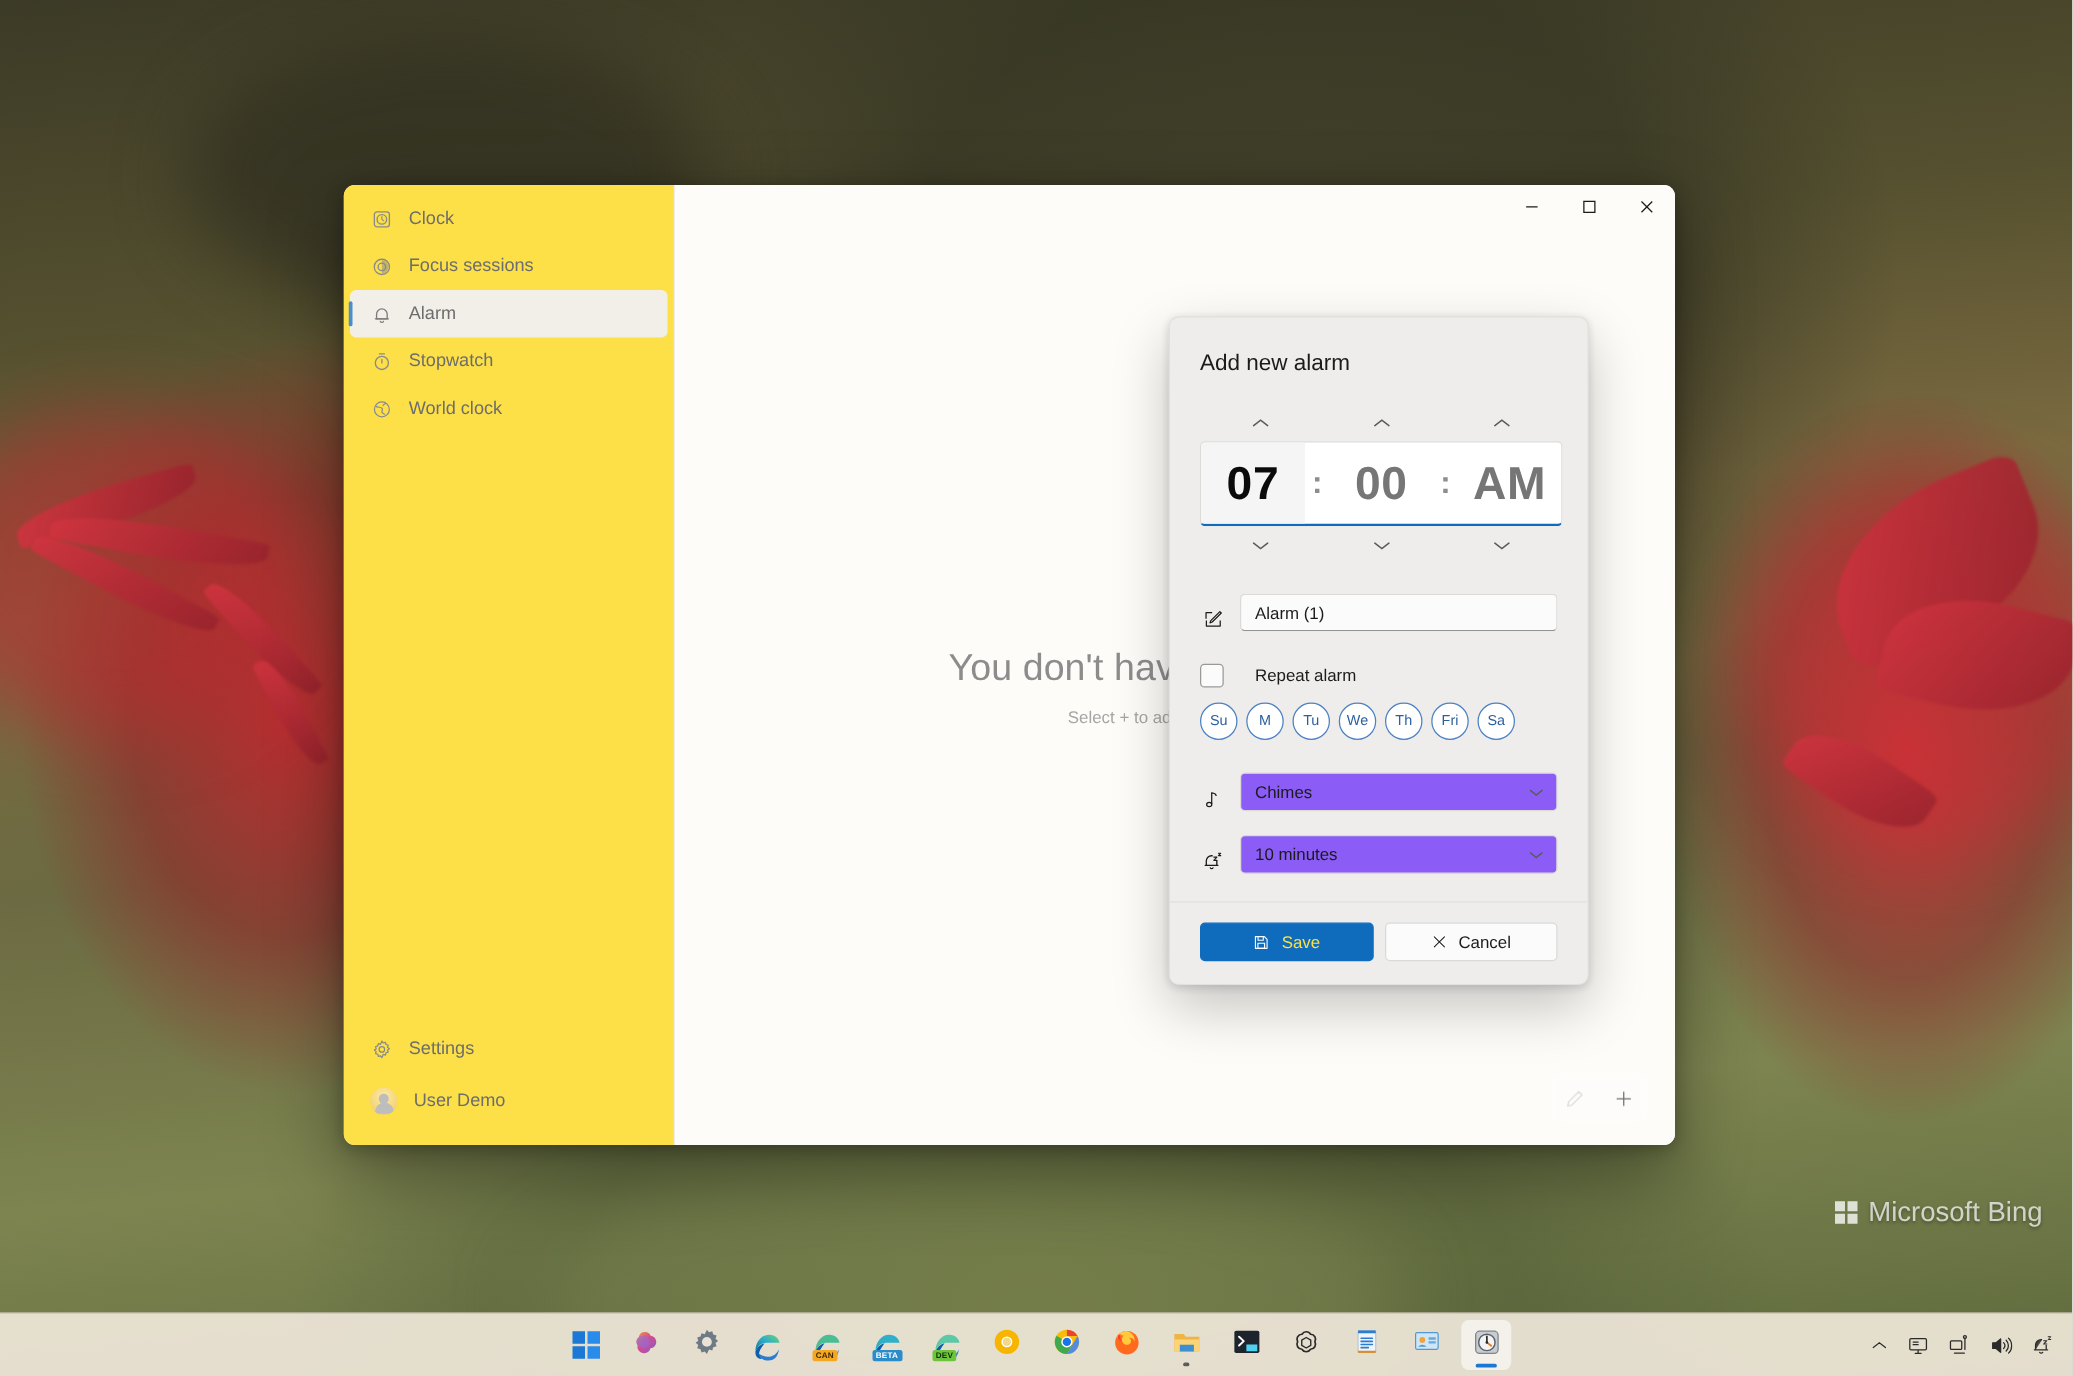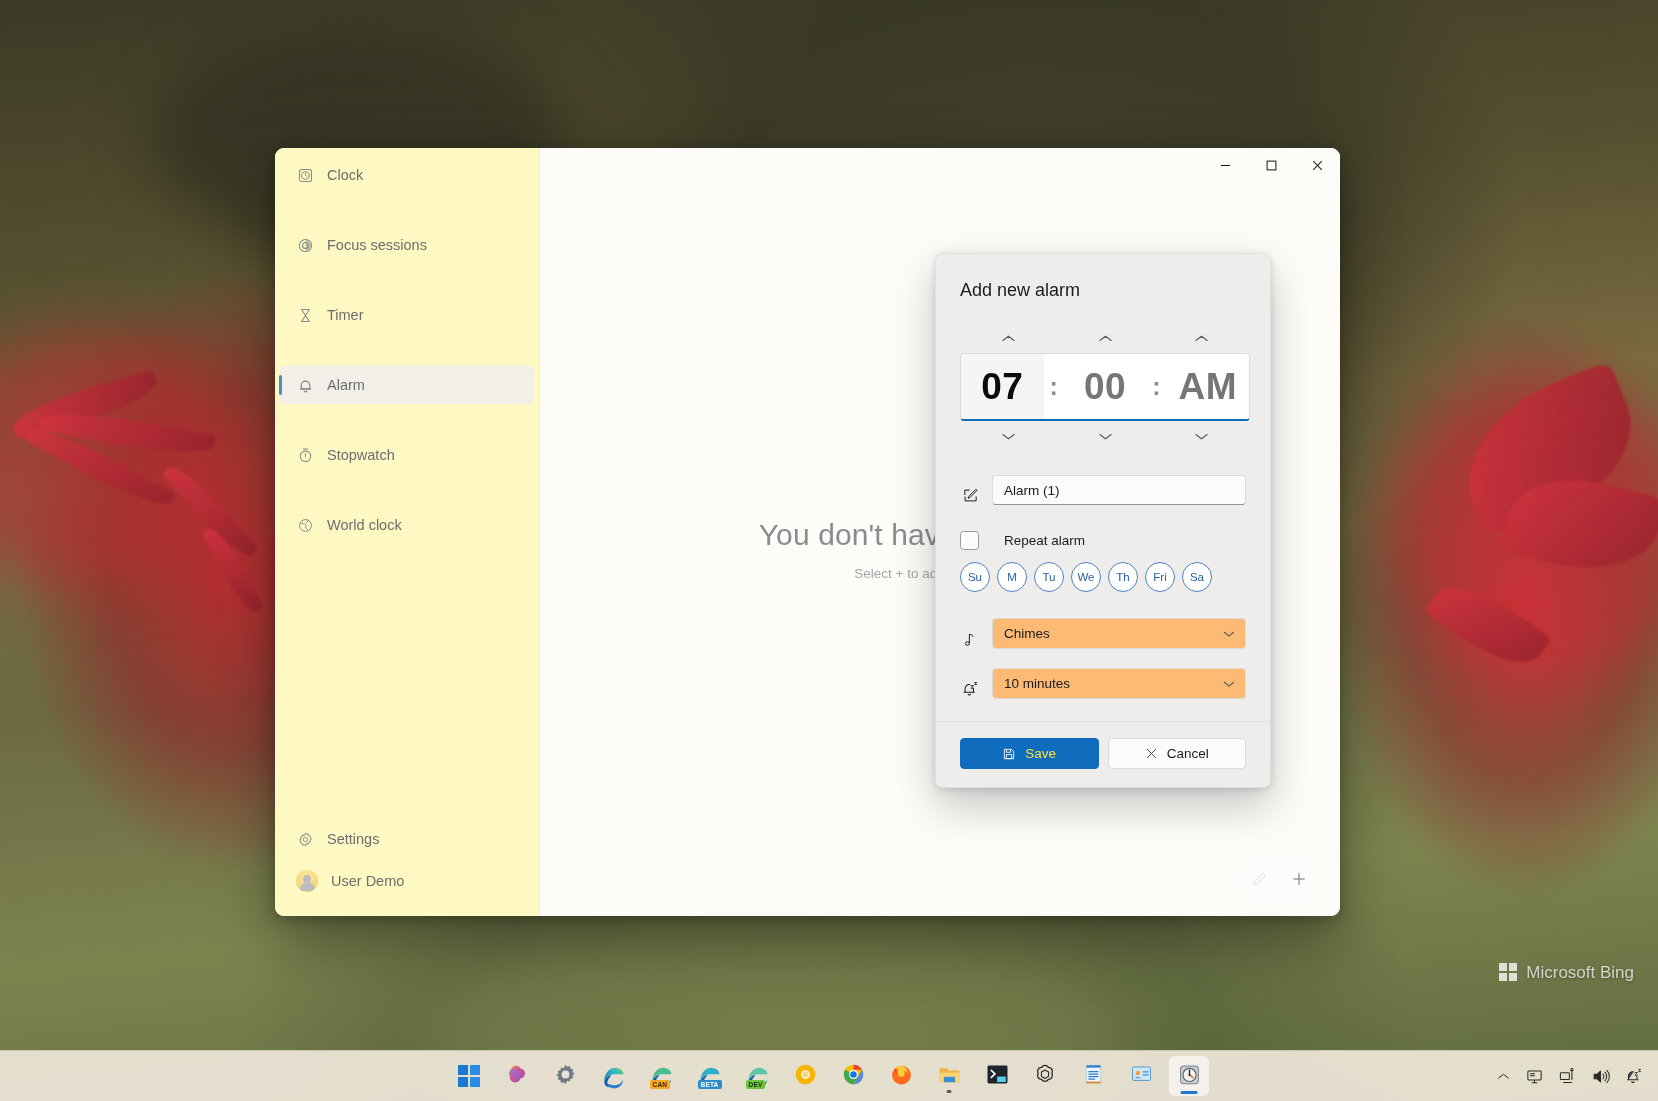--- a/index.html
+++ b/index.html
@@ -29,24 +29,24 @@
   
   #clock-window {
     position: absolute; left: 275px; top: 148px; width: 1065px; height: 768px;
     background: #fdfcf9;
     border-radius: 9px;
     box-shadow: 0 22px 60px rgba(0,0,0,0.38), 0 3px 14px rgba(0,0,0,0.25);
     display: flex; overflow: hidden;
   }
   
   #sidebar {
-    width: 265px; height: 100%; background: #fef9c3;
+    width: 265px; height: 100%; background: #fde047;
     border-right: 1px solid #efece5;
     display: flex; flex-direction: column; padding-top: 8px;
-    position: relative; flex-shrink: 0; gap: 32px;
+    position: relative; flex-shrink: 0;
   }
   .nav-item {
     display: flex; align-items: center; gap: 13px;
     height: 38px; margin: 0 5px; padding-left: 16px;
     border-radius: 5px; color: #6d6d6d; font-size: 14.5px;
     position: relative; cursor: pointer;
   }
   .nav-item.active { background: #f2efe9; }
   .nav-item.active::before {
     content: ""; position: absolute; left: -1px; top: 9px;
@@ -123,21 +123,21 @@
 
   
   .field-row { display: flex; align-items: flex-end; gap: 12px; margin-top: 22px; }
   .field-icon { width: 20px; height: 20px; display: flex; align-items: center; justify-content: center; flex-shrink: 0; color: #1b1b1b; }
   .text-input {
     flex: 1; height: 30px; background: #fbfbfb; border: 1px solid #dbdad7; border-bottom-color: #959392;
     border-radius: 4px; padding: 0 11px; font-size: 13.5px; color: #1b1b1b;
     font-family: "Liberation Sans", sans-serif; outline: none;
   }
   .combo {
-    flex: 1; height: 31px; background: #fdba74; border: 1px solid #dbdad7;
+    flex: 1; height: 31px; background: #8b5cf6; border: 1px solid #dbdad7;
     border-radius: 4px; padding: 0 10px 0 11px; font-size: 13.5px; color: #1b1b1b;
     display: flex; align-items: center; justify-content: space-between; cursor: pointer;
   }
   .chev { color: #5b5b5b; display: flex; }
 
   
   #repeat-row { display: flex; align-items: center; gap: 25px; margin-top: 26px; }
   .checkbox {
     width: 19px; height: 19px; border: 1px solid #9b9996; border-radius: 3.5px;
     background: #fbfbfb; cursor: pointer; flex-shrink: 0;
@@ -160,22 +160,22 @@
     display: flex; align-items: center; justify-content: center; gap: 9px;
     cursor: pointer; border: 1px solid transparent;
     font-family: "Liberation Sans", sans-serif;
   }
   #save-button { flex: 1; background: #0f6cbd; color: #fde047; border-color: #0f6cbd; }
   #cancel-button { flex: 1; background: #fbfbfb; color: #1b1b1b; border-color: #dbdad7; }
 
   
   #bing-watermark {
     position: absolute; right: 24px; bottom: 118px;
-    display: flex; gap: 9px;
-    color: rgba(255,255,255,.72); font-size: 17px;
+    display: flex; align-items: center; gap: 9px;
+    color: rgba(255,255,255,.72); font-size: 22px;
     text-shadow: 0 1px 3px rgba(0,0,0,.35);
   }
   #bing-logo { display: grid; grid-template-columns: 8px 8px; grid-template-rows: 8px 8px; gap: 2px; }
   #bing-logo i { background: rgba(255,255,255,.78); display:block; }
 
   
   #taskbar {
     position: absolute; left: 0; bottom: 0; width: 1658px; height: 51px;
     background: rgba(238,230,216,0.93);
     border-top: 1px solid rgba(180,170,155,.5);
@@ -244,28 +244,20 @@
         <span class="nav-icon">
           <svg width="17" height="17" viewBox="0 0 24 24" fill="none" stroke="#8a8a8a" stroke-width="1.5">
             <circle cx="12" cy="12" r="8.6"></circle>
             <path d="M12 4.6 A7.4 7.4 0 0 1 12 19.4 Z" fill="#8a8a8a" stroke="none" opacity=".55"></path>
             <circle cx="12" cy="12" r="4.2"></circle>
           </svg>
         </span>
         <span class="nav-label">Focus sessions</span>
       </div>
 
-      <div class="nav-item">
-        <span class="nav-icon">
-          <svg width="17" height="17" viewBox="0 0 24 24" fill="none" stroke="#8a8a8a" stroke-width="1.5" stroke-linejoin="round">
-            <path d="M6.5 3.5 h11 L12 12 l5.5 8.5 h-11 L12 12 Z"></path>
-          </svg>
-        </span>
-        <span class="nav-label">Timer</span>
-      </div>
 
       <div class="nav-item active">
         <span class="nav-icon">
           <svg width="17" height="17" viewBox="0 0 24 24" fill="none" stroke="#7b7b7b" stroke-width="1.5" stroke-linejoin="round">
             <path d="M6 17 v-5.2 a6 6 0 0 1 12 0 V17 z"></path>
             <path d="M4.6 17 h14.8" stroke-linecap="round"></path>
             <path d="M10.3 20 a1.9 1.9 0 0 0 3.4 0" stroke-linecap="round"></path>
           </svg>
         </span>
         <span class="nav-label">Alarm</span>

